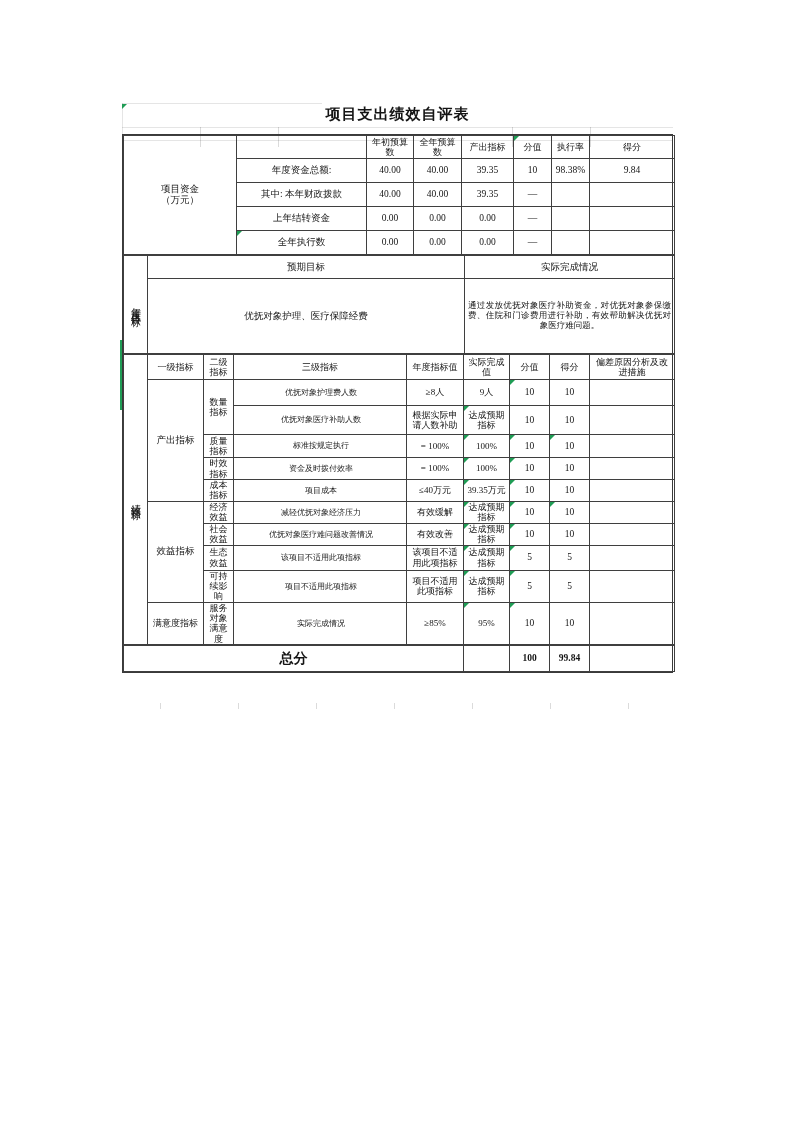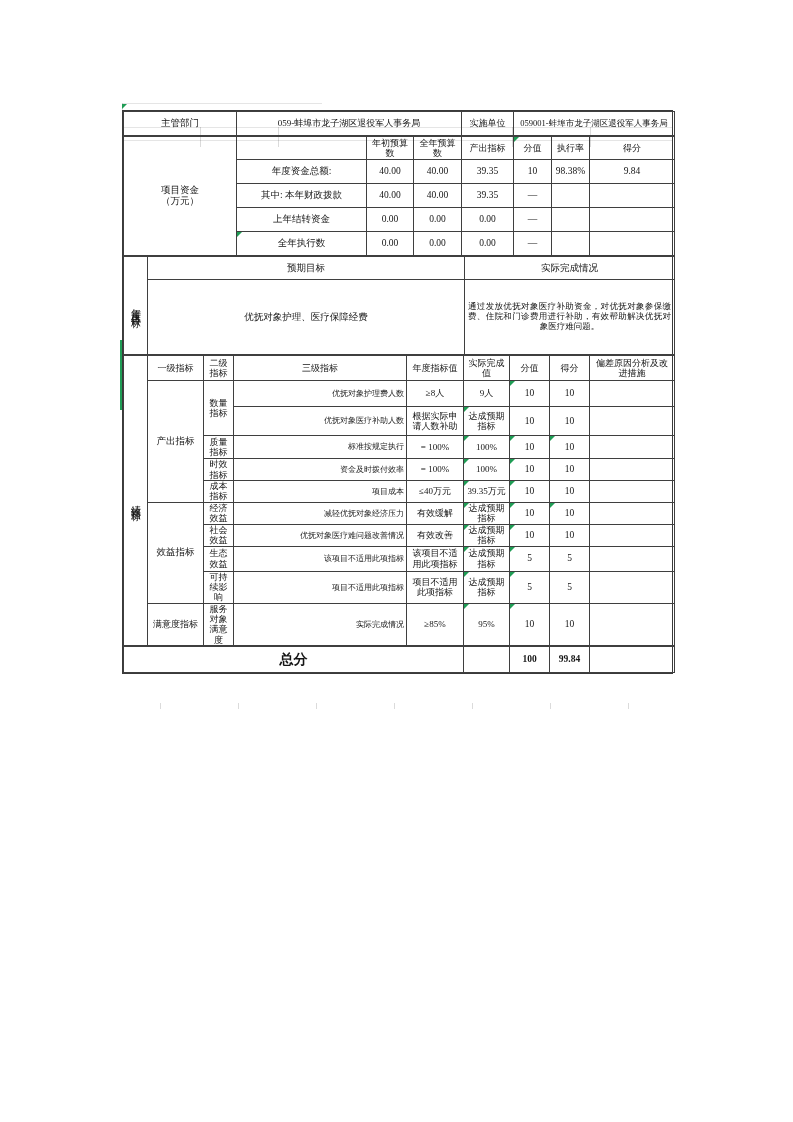--- a/index.html
+++ b/index.html
@@ -11,21 +11,21 @@
   .sheet{position:absolute;left:122px;top:103px;width:551px;}
   .title{height:24px;line-height:23px;text-align:center;font-size:15px;font-weight:bold;letter-spacing:1px;position:relative;}
   .subtitle{height:13px;line-height:12px;text-align:center;font-size:9px;}
   .spacer{height:7px;}
   .grid-wrap{border:1px solid #3a3a3a;}
   table{border-collapse:collapse;table-layout:fixed;width:100%;}
   td{border:1px solid #3f3f3f;text-align:center;vertical-align:middle;
      font-size:9.5px;line-height:1.15;padding:0 2px;position:relative;overflow:hidden;}
   .vtext{writing-mode:vertical-rl;text-orientation:upright;letter-spacing:2px;
          font-size:10px;margin:0 auto;line-height:1;}
-  .l3{font-size:8px;text-align:right;padding-left:4px;color:#1c1c1c;}
+  .l3{font-size:8px;text-align:center;padding-left:4px;color:#1c1c1c;}
   .small{font-size:9px;}
   .tiny{font-size:8.5px;white-space:nowrap;padding:0 1px;}
   .preline{white-space:pre-line;}
   .bold{font-weight:bold;}
   .just{font-size:8.5px;text-align:justify;text-align-last:center;padding:2px 3px;}
   .flag{position:absolute;top:0;left:0;width:0;height:0;display:block;
         border-top:5px solid #1f9d55;border-right:5px solid transparent;}
   .title-flag{position:absolute;left:122px;top:104px;width:0;height:0;
         border-top:5px solid #1f9d55;border-right:5px solid transparent;}
   .green-bar{position:absolute;left:120px;top:340px;width:3px;height:70px;background:#1f9d55;}
@@ -51,38 +51,33 @@
   <div class="gl-tick" style="left:316px;top:703px;height:6px;"></div>
   <div class="gl-tick" style="left:394px;top:703px;height:6px;"></div>
   <div class="gl-tick" style="left:472px;top:703px;height:6px;"></div>
   <div class="gl-tick" style="left:550px;top:703px;height:6px;"></div>
   <div class="gl-tick" style="left:628px;top:703px;height:6px;"></div>
 
   <span class="title-flag"></span>
   <div class="green-bar"></div>
 
   <div class="sheet">
+    <div class="title">项目支出绩效自评表</div>
     <div class="spacer"></div>
 
     <div class="grid-wrap">
 
       <table>
         <colgroup>
             <col style="width:113px">
             <col style="width:225px">
             <col style="width:52px">
             <col style="width:161px">
           </colgroup>
         <tbody>
-        <tr style="height:24px">
-          <td>主管部门</td>
-          <td class="small">059-蚌埠市龙子湖区退役军人事务局</td>
-          <td class="small">实施单位</td>
-          <td class="tiny">059001-蚌埠市龙子湖区退役军人事务局</td>
-        </tr>
       </tbody>
         </table>
 
       <table>
         <colgroup>
             <col style="width:113px">
             <col style="width:130px">
             <col style="width:47px">
             <col style="width:48px">
             <col style="width:52px">

